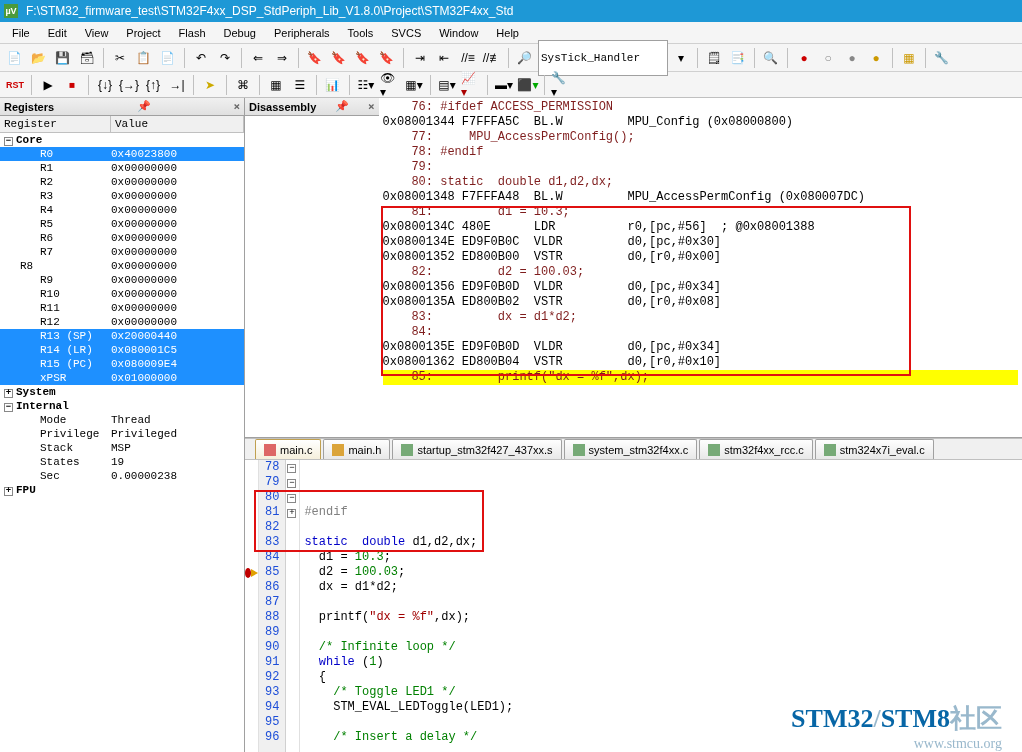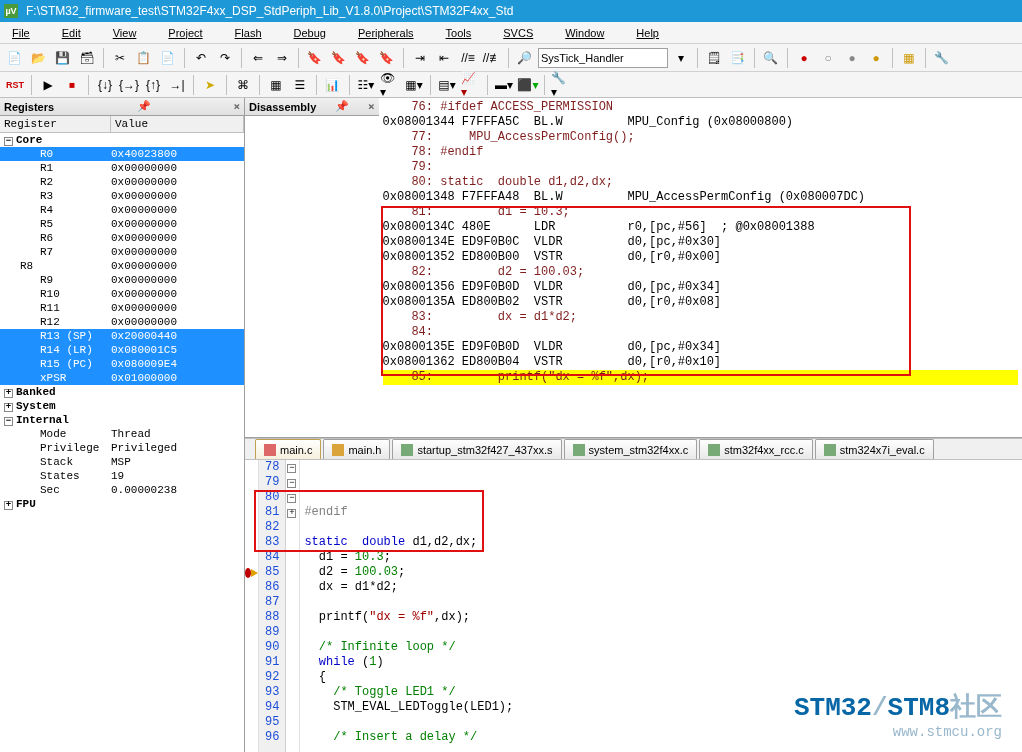--- a/index.html
+++ b/index.html
@@ -1,25 +1,25 @@
 <!DOCTYPE html>
 <html><head>
 <meta charset="utf-8">
 <style>
 * { box-sizing: border-box; margin: 0; padding: 0; }
 body { font-family: "Segoe UI", Tahoma, sans-serif; font-size: 11px; background: #fff; width: 1022px; height: 752px; overflow: hidden; position: relative; }
 .titlebar { height: 22px; background: linear-gradient(#1e98d6, #1e98d6); color: #fff; display: flex; align-items: center; padding-left: 4px; font-size: 12px; }
 .titlebar .app-icon { width: 14px; height: 14px; background: #4a9a3a; margin-right: 8px; display:inline-flex;align-items:center;justify-content:center;color:#fff;font-weight:bold;font-size:9px;}
-.menubar { height: 22px; background: #f5f5f5; border-bottom: 1px solid #d0d0d0; display: flex; align-items: center; padding: 0 4px; gap: 16px; text-decoration: underline; }
+.menubar { height: 22px; background: #f5f5f5; border-bottom: 1px solid #d0d0d0; display: flex; align-items: center; padding: 0 4px; gap: 2px; }
 .menubar span { padding: 2px 8px; cursor: default; }
 .toolbar { height: 28px; background: #f5f5f5; border-bottom: 1px solid #d0d0d0; display: flex; align-items: center; padding: 0 4px; gap: 2px; }
 .toolbar2 { height: 26px; background: #f5f5f5; border-bottom: 1px solid #c0c0c0; display: flex; align-items: center; padding: 0 4px; gap: 2px; }
 .tbtn { width: 22px; height: 22px; border: 1px solid transparent; display: inline-flex; align-items: center; justify-content: center; font-size: 12px; cursor: pointer; }
 .tsep { width: 1px; height: 20px; background: #c0c0c0; margin: 0 3px; }
-.combo { height: 20px; border: 1px solid #a0a0a0; background: #fff; font-size: 11px; padding: 0 2px; }
+.combo { height: 36px; border: 1px solid #a0a0a0; background: #fff; font-size: 11px; padding: 0 2px; font-family: Liberation Mono, monospace; }
 .main-split { display: flex; height: calc(752px - 22px - 22px - 28px - 26px); }
 .left-pane { width: 245px; border-right: 1px solid #a0a0a0; display:flex; flex-direction:column;}
 .pane-header { height: 18px; background: linear-gradient(#f0f0f0,#e0e0e0); border-bottom: 1px solid #a0a0a0; display: flex; align-items: center; padding: 0 4px; font-size: 11px; font-weight:bold; justify-content:space-between;gap:19px;}
 .pane-header .x { font-family: monospace; color:#666; cursor:pointer;}
 .reg-table { font-family: "Courier New", monospace; font-size: 11px; }
 .reg-head { display: flex; background: #f0f0f0; border-bottom: 1px solid #c0c0c0; }
 .reg-head div { padding: 2px 4px; border-right: 1px solid #c0c0c0; }
 .rc1 { width: 111px; } .rc2 { flex:1; }
 .reg-row { display: flex; height:14px; align-items:center;}
 .reg-row .rc1 { padding-left: 4px; } .reg-row .rc2 { }
@@ -39,21 +39,21 @@
 .code-area { flex:1; display:flex; overflow:auto; font-family:"Courier New",monospace; font-size:12px; line-height:15px; position:relative;}
 .gutter { background:#f0f0f0; color:#1d4ed8; text-align:right; padding:0 6px; border-right:1px solid #d0d0d0; user-select:none;}
 .gutter .gl { height:15px; }
 .margin { width:14px; background:#fff; border-right:1px solid #e0e0e0;}
 .margin .mr { height:15px; display:flex; align-items:center; justify-content:center;}
 .code { flex:1; padding-left:4px; white-space:pre; position:relative;}
 .code .cl { height:15px; }
 .c-blue { color:#0000c8; } .c-green { color:#008000; } .c-dark { color:#000; } .c-gray{color:#808080;} .c-str{color:#a00000;}
 .breakpoint { width:10px;height:10px;border-radius:50%; background:#c00000;}
 .cur-arrow {width:0;height:0;border-top:4px solid transparent;border-bottom:4px solid transparent;border-left:7px solid #e0a000;}
-.watermark { position:absolute; right:20px; bottom:12px; text-align:right; font-family: Liberation Mono, monospace; pointer-events:none;}
+.watermark { position:absolute; right:20px; bottom:0; text-align:right; font-family: Liberation Serif, serif; pointer-events:none;}
 .watermark .l1 { font-size:26px; font-weight:bold; color:#0766a6;}
 .watermark .l1 .s8 { color:#99b8cc;}
 .watermark .l2 { font-size:14px; color:#99b8cc;}
 .fold{display:inline-block;width:9px;height:9px;border:1px solid #888;font-size:9px;line-height:7px;text-align:center;background:#fff;margin-right:2px;}
 </style>
 </head>
 <body>
 
 <div class="titlebar">
   <span class="app-icon">µV</span>
@@ -230,24 +230,20 @@
             <div class="rc1" style="padding-left:40px">R14 (LR)</div>
             <div class="rc2">0x080001C5</div>
           </div>
           <div class="reg-row sel">
             <div class="rc1" style="padding-left:40px">R15 (PC)</div>
             <div class="rc2">0x080009E4</div>
           </div>
           <div class="reg-row sel">
             <div class="rc1" style="padding-left:40px">xPSR</div>
             <div class="rc2">0x01000000</div>
-          </div>
-          <div class="reg-row bold">
-            <div class="rc1"><span class="tree-toggle">+</span>Banked</div>
-            <div class="rc2"></div>
           </div>
           <div class="reg-row bold">
             <div class="rc1"><span class="tree-toggle">+</span>System</div>
             <div class="rc2"></div>
           </div>
           <div class="reg-row bold">
             <div class="rc1"><span class="tree-toggle">−</span>Internal</div>
             <div class="rc2"></div>
           </div>
           <div class="reg-row">

